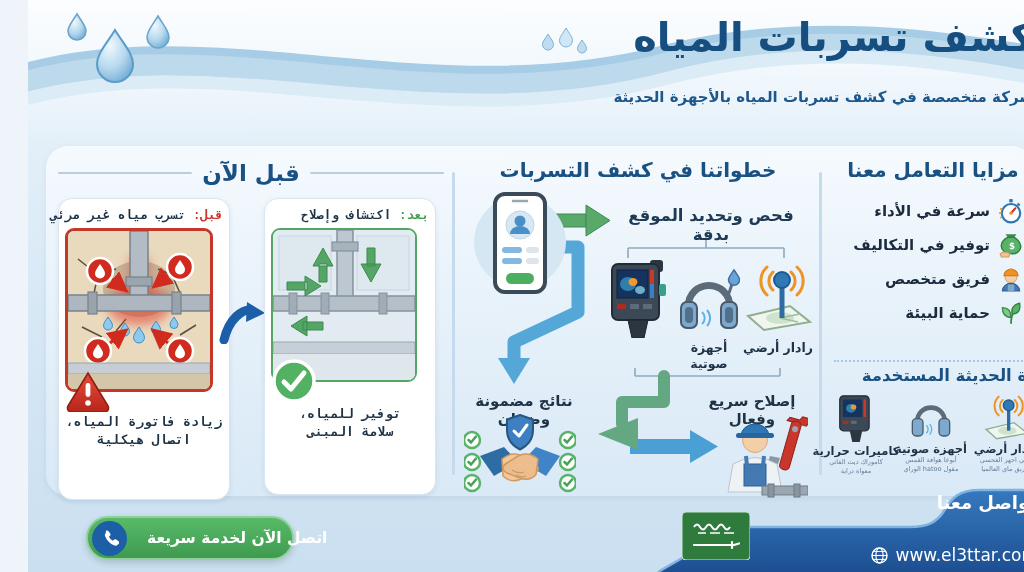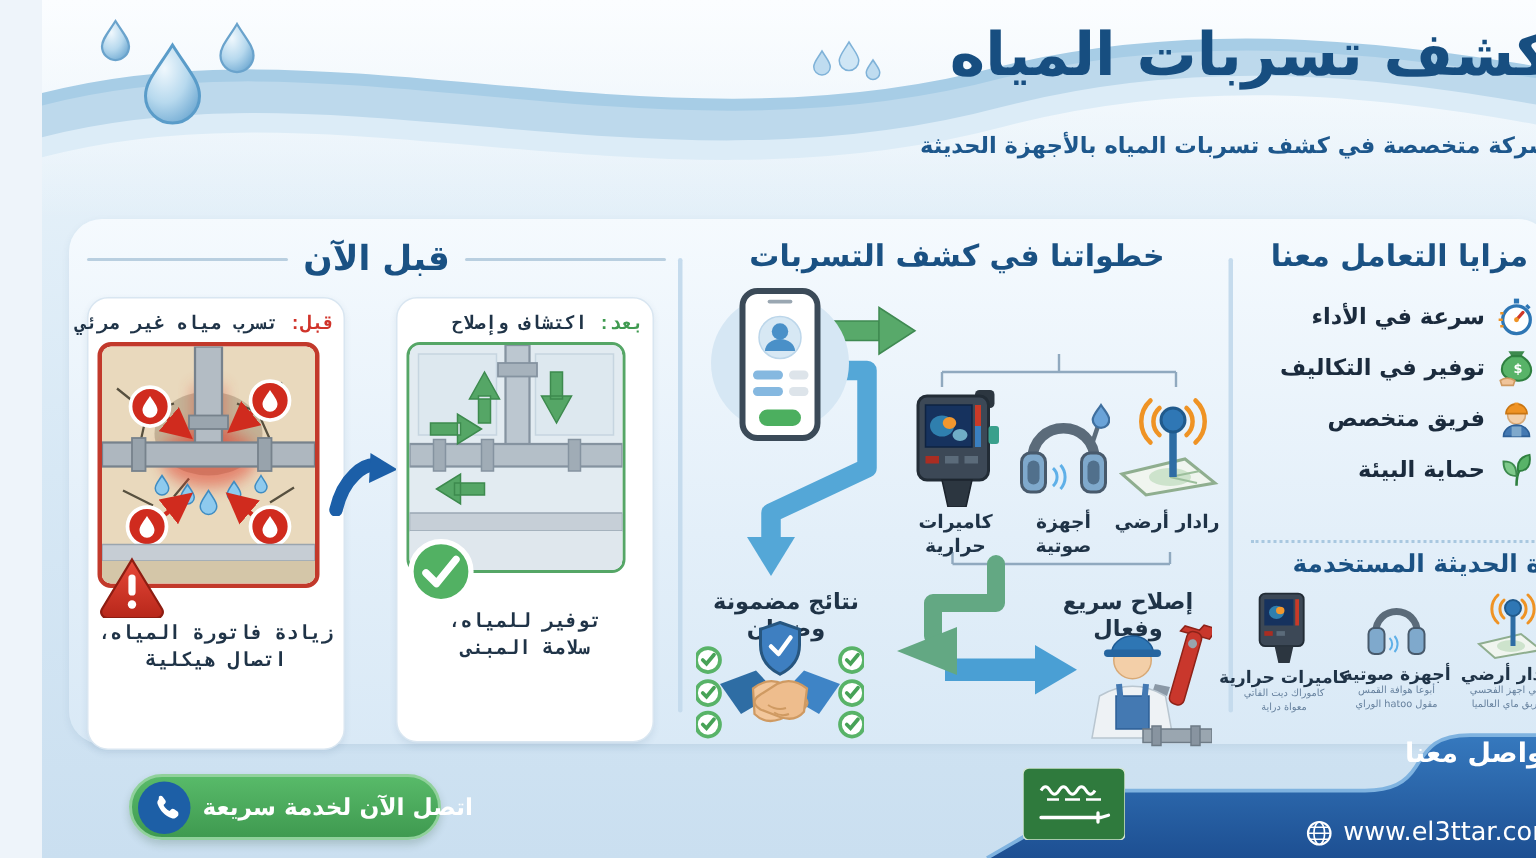--- a/index.html
+++ b/index.html
@@ -33,21 +33,21 @@
   .benefit-dot{width:6px;height:6px;border-radius:50%;background:#1d5a94;flex:0 0 auto;}
   .benefit-label{font-size:15px;font-weight:bold;color:#1b2b3d;white-space:nowrap;}
   .dotted{border-top:2px dotted #a9c8e0;}
   .equip-row{display:flex;direction:rtl;justify-content:space-between;}
   .equip-item{width:72px;display:flex;flex-direction:column;align-items:center;}
   .equip-label{font-size:11.5px;font-weight:bold;color:#1f3347;margin-top:2px;white-space:nowrap;}
   .equip-sub{font-size:6.5px;color:#647f9c;line-height:1.45;text-align:center;direction:rtl;}
   
   .call-btn{left:58px;top:516px;width:208px;height:44px;border-radius:23px;
             background:linear-gradient(180deg,#58ba69,#3f9a50);border:2.5px solid #90d19b;
-            display:flex;align-items:center;gap:8px;padding:0 4px;box-sizing:border-box;
+            display:flex;align-items:center;gap:20px;padding:0 4px;box-sizing:border-box;
             box-shadow:0 3px 6px rgba(30,70,40,.2);cursor:pointer;}
   .call-btn .txt{flex:1;text-align:center;color:#fff;font-size:15.5px;font-weight:bold;direction:rtl;white-space:nowrap;}
   .call-ic{width:35px;height:35px;border-radius:50%;background:#1d5fa6;display:flex;align-items:center;justify-content:center;flex:0 0 auto;}
   .contact-head{right:16px;top:492px;font-size:18px;font-weight:bold;color:#fff;direction:rtl;}
   .contact-row{display:flex;align-items:center;gap:7px;color:#fff;}
   .phone-row{right:14px;top:517px;direction:rtl;font-size:20px;font-weight:bold;}
   .site-row{right:14px;top:545px;font-size:17px;}
   .ic-circle{width:21px;height:21px;border-radius:50%;background:#fff;display:flex;align-items:center;justify-content:center;}
 </style>
 </head>
@@ -244,20 +244,21 @@
     <circle cx="31" cy="33" r="14" fill="#d7e8f4" stroke="#bcd6ea"></circle>
     <circle cx="31" cy="29" r="5.5" fill="#4a90c8"></circle>
     <path d="M21,42 a10,8 0 0 1 20,0 Z" fill="#4a90c8"></path>
     <rect x="13" y="55" width="20" height="6" rx="3" fill="#85b8e0"></rect>
       <rect x="37" y="55" width="13" height="6" rx="3" fill="#dde4ea"></rect>
     <rect x="13" y="66" width="20" height="6" rx="3" fill="#85b8e0"></rect>
       <rect x="37" y="66" width="13" height="6" rx="3" fill="#dde4ea"></rect>
     <rect x="17" y="81" width="28" height="11" rx="5.5" fill="#4caf5f"></rect>
   </svg>
 
+  <div class="abs lbl" style="left:580px;top:206px;width:206px;font-size:16.5px;color:#1f3a55">فحص وتحديد الموقع بدقة</div>
 
   <svg class="abs" style="left:578px;top:258px" width="64" height="80" viewBox="0 0 64 80">
     <rect x="44" y="2" width="13" height="12" rx="3" fill="#2c3640"></rect>
     <rect x="6" y="6" width="47" height="56" rx="6" fill="#3c4856" stroke="#222c36" stroke-width="2"></rect>
     <rect x="11" y="12" width="31" height="28" fill="#16325e" stroke="#0e2342"></rect>
     <ellipse cx="22" cy="26" rx="8" ry="7" fill="#2f7fae"></ellipse>
     <ellipse cx="27" cy="24" rx="4.5" ry="4" fill="#f2972e"></ellipse>
     <ellipse cx="34" cy="32" rx="5" ry="4" fill="#7fc3d8" opacity=".85"></ellipse>
     <rect x="44" y="12" width="4" height="14" fill="#c93a28"></rect>
       <rect x="44" y="26" width="4" height="14" fill="#3a7fc1"></rect>
@@ -280,23 +281,20 @@
   <svg class="abs" style="left:714px;top:260px" width="72" height="72" viewBox="0 0 72 72">
     <polygon points="6,56 48,46 68,62 22,70" fill="#f0f5ef" stroke="#8fae8f" stroke-width="2"></polygon>
     <ellipse cx="38" cy="58" rx="14" ry="6" fill="#cde3cc"></ellipse>
     <path d="M38,58 L58,54 M38,58 L56,62" stroke="#9cbf9c" stroke-width="1.5"></path>
     <line x1="40" y1="58" x2="40" y2="26" stroke="#2e6da4" stroke-width="5"></line>
     <circle cx="40" cy="20" r="8" fill="#2f77b5" stroke="#205a8c" stroke-width="2"></circle>
     <path d="M31,12 A12,12 0 0 0 31,30 M25,7 A19,19 0 0 0 25,35" fill="none" stroke="#ef9324" stroke-width="3" stroke-linecap="round"></path>
     <path d="M49,12 A12,12 0 0 1 49,30 M55,7 A19,19 0 0 1 55,35" fill="none" stroke="#ef9324" stroke-width="3" stroke-linecap="round"></path>
   </svg>
 
-  <div class="abs devlbl" style="left:572px;top:340px;width:74px">
-    <span>كاميرات</span><br><span>حرارية</span>
-  </div>
   <div class="abs devlbl" style="left:650px;top:340px;width:62px">
     <span>أجهزة</span><br><span>صوتية</span>
   </div>
   <div class="abs devlbl" style="left:710px;top:340px;width:80px">
     <span>رادار أرضي</span>
   </div>
 
   <div class="abs lbl" style="left:428px;top:392px;width:136px;font-size:15px">نتائج مضمونة وضمان</div>
   <svg class="abs" style="left:436px;top:414px" width="112" height="80" viewBox="0 0 112 80">
     <g>

